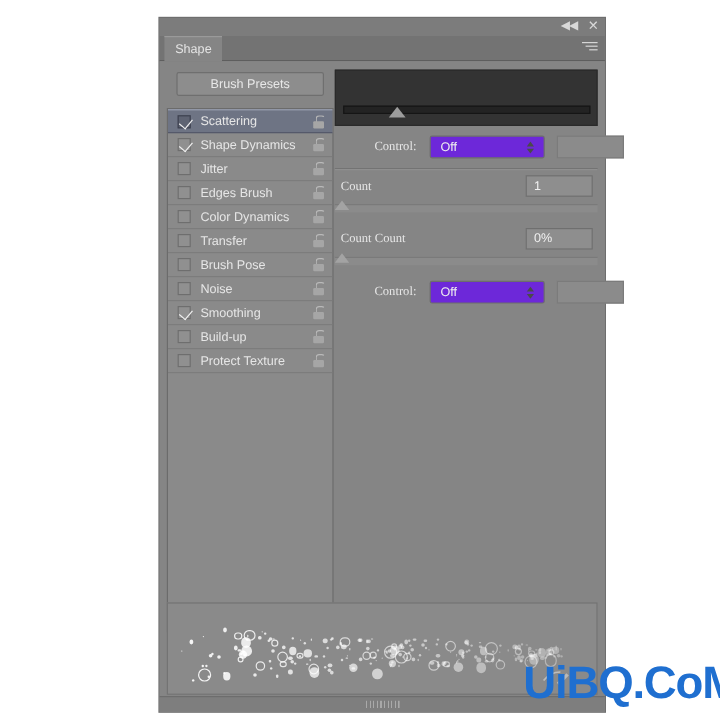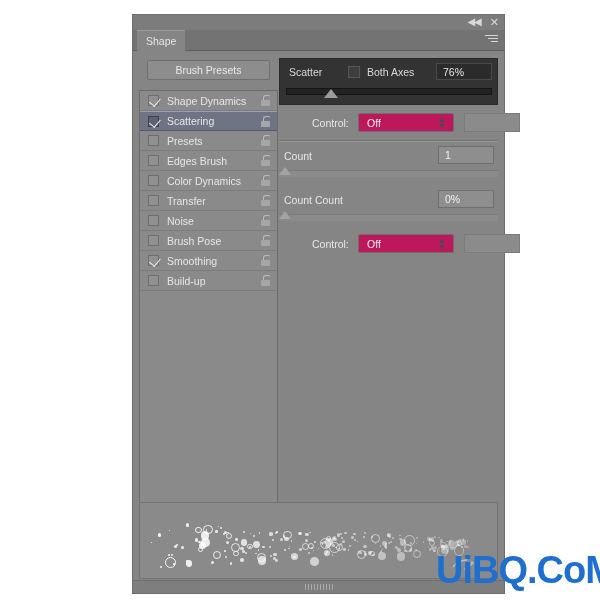--- a/index.html
+++ b/index.html
@@ -270,25 +270,26 @@
   .ctrl-row {
     position: absolute;
     height: 20px;
     left: 0;
     width: 219px;
   }
   .ctrl-label {
     position: absolute;
     color: #e6e6e6;
     font-size: 10.5px;
+    font-family: Liberation Serif, serif;
   }
   .select {
     position: absolute;
     width: 96px; height: 19px;
-    background: #be185d;
+    background: #6d28d9;
     border: 1px solid #6d6d6d;
     border-radius: 2px;
     box-sizing: border-box;
     color: #efefef;
     font-size: 10.5px;
     display: flex;
     align-items: center;
     padding-left: 8px;
   }
   .select .arrows {
@@ -435,39 +436,39 @@
     <div class="body">
 
       <div class="leftcol">
 
         <div class="presets-btn">
           <span>Brush Presets</span>
         </div>
 
         <div class="listbox">
           <div id="opt-list">
-              <div class="opt-row">
-                <span class="chk on"></span>
-                <span class="opt-label">Shape Dynamics</span>
-                <span class="lock">
-                  <span class="shackle"></span>
-                  <span class="bodyl"></span>
-                </span>
-              </div>
               <div class="opt-row selected">
                 <span class="chk on"></span>
                 <span class="opt-label">Scattering</span>
                 <span class="lock">
                   <span class="shackle"></span>
                   <span class="bodyl"></span>
                 </span>
               </div>
               <div class="opt-row">
+                <span class="chk on"></span>
+                <span class="opt-label">Shape Dynamics</span>
+                <span class="lock">
+                  <span class="shackle"></span>
+                  <span class="bodyl"></span>
+                </span>
+              </div>
+              <div class="opt-row">
                 <span class="chk"></span>
-                <span class="opt-label">Presets</span>
+                <span class="opt-label">Jitter</span>
                 <span class="lock">
                   <span class="shackle"></span>
                   <span class="bodyl"></span>
                 </span>
               </div>
               <div class="opt-row">
                 <span class="chk"></span>
                 <span class="opt-label">Edges Brush</span>
                 <span class="lock">
                   <span class="shackle"></span>
@@ -485,63 +486,65 @@
               <div class="opt-row">
                 <span class="chk"></span>
                 <span class="opt-label">Transfer</span>
                 <span class="lock">
                   <span class="shackle"></span>
                   <span class="bodyl"></span>
                 </span>
               </div>
               <div class="opt-row">
                 <span class="chk"></span>
+                <span class="opt-label">Brush Pose</span>
+                <span class="lock">
+                  <span class="shackle"></span>
+                  <span class="bodyl"></span>
+                </span>
+              </div>
+              <div class="opt-row">
+                <span class="chk"></span>
                 <span class="opt-label">Noise</span>
-                <span class="lock">
-                  <span class="shackle"></span>
-                  <span class="bodyl"></span>
-                </span>
-              </div>
-              <div class="opt-row">
-                <span class="chk"></span>
-                <span class="opt-label">Brush Pose</span>
                 <span class="lock">
                   <span class="shackle"></span>
                   <span class="bodyl"></span>
                 </span>
               </div>
               <div class="opt-row">
                 <span class="chk on"></span>
                 <span class="opt-label">Smoothing</span>
                 <span class="lock">
                   <span class="shackle"></span>
                   <span class="bodyl"></span>
                 </span>
               </div>
               <div class="opt-row">
                 <span class="chk"></span>
                 <span class="opt-label">Build-up</span>
+                <span class="lock">
+                  <span class="shackle"></span>
+                  <span class="bodyl"></span>
+                </span>
+              </div>
+              <div class="opt-row">
+                <span class="chk"></span>
+                <span class="opt-label">Protect Texture</span>
                 <span class="lock">
                   <span class="shackle"></span>
                   <span class="bodyl"></span>
                 </span>
               </div>
             </div>
         </div>
       </div>
 
       <div class="rightcol">
 
         <div class="scatter-head">
-          <div class="sh-row">
-            <span class="sh-title">Scatter</span>
-            <span class="sh-chk"></span>
-            <span class="sh-chklabel">Both Axes</span>
-            <span class="sh-val">76%</span>
-          </div>
           <div class="sh-track"></div>
           <div class="thumb dark" id="scatter-thumb" style="left: 44.4px; top: 30px;"></div>
         </div>
 
         <div class="ctrl-row" style="top:62px">
           <span class="ctrl-label" style="left:33px; top:4px">Control:</span>
           <div class="select" style="left:79px; top:0">
             <span>Off</span>
             <span class="arrows">
                 <i class="up"></i>

